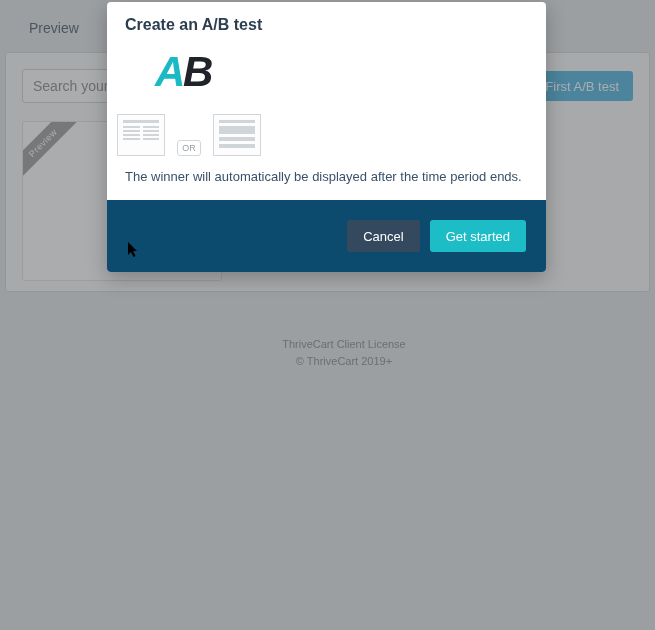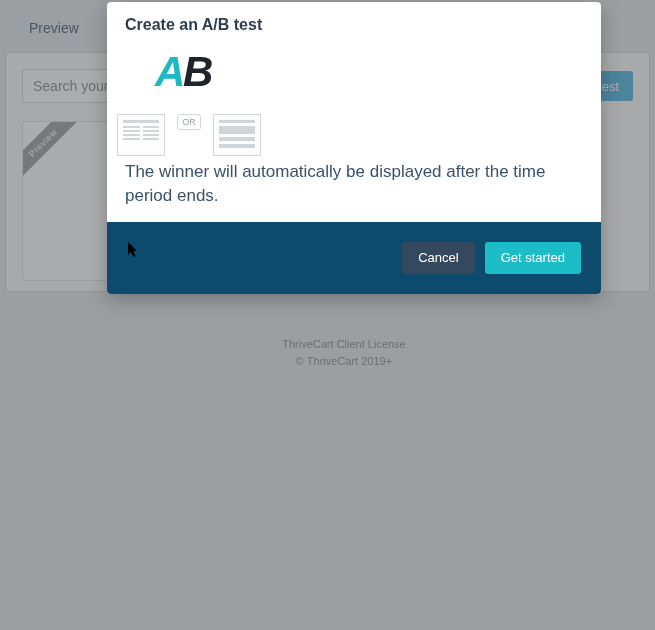--- a/index.html
+++ b/index.html
@@ -93,21 +93,21 @@
   
   .overlay {
     position: absolute;
     inset: 0;
     background: rgba(100,104,108,0.55);
   }
   .modal {
     position: absolute;
     top: 2px;
     left: 107px;
-    width: 494px;
+    width: 439px;
     background: #fff;
     border-radius: 4px;
     box-shadow: 0 6px 20px rgba(0,0,0,.25);
     overflow: hidden;
   }
   .modal-title {
     font-size: 16px;
     font-weight: 700;
     color: #2c3e50;
     padding: 14px 18px 8px;
@@ -148,21 +148,21 @@
     font-style: italic;
     font-size: 42px;
     color: #20232a;
     font-family: Arial, sans-serif;
     position: absolute;
     left: 26px;
     top: -6px;
   }
   .compare {
     display: flex;
-    align-items: flex-start;
+    align-items: flex-end;
     gap: 12px;
   }
   .docbox {
     width: 48px; height: 42px;
     border: 1px solid #d2d6da;
     background: #fdfdfe;
     padding: 5px;
     display: flex;
     flex-direction: column;
     gap: 3px;
@@ -181,24 +181,24 @@
     border-radius: 3px;
     padding: 2px 4px;
   }
   .para {
     font-size: 13px;
     line-height: 1.4;
     color: #3a516a;
     margin-bottom: 14px;
   }
   .para-full {
-    font-size: 17px;
+    font-size: 13px;
     line-height: 1.4;
     color: #3a516a;
-    margin-top: 4px;
+    margin-top: 12px;
   }
   .modal-footer {
     background: #0c4a6e;
     padding: 20px;
     display: flex;
     justify-content: flex-end;
     gap: 10px;
   }
   .btn {
     height: 32px;

